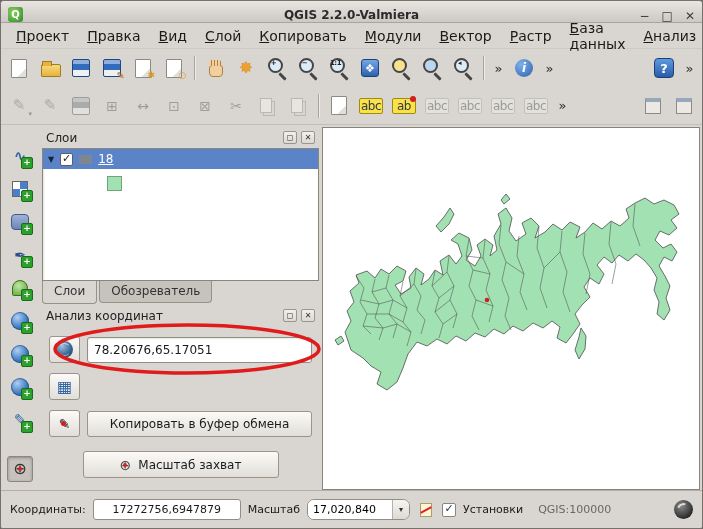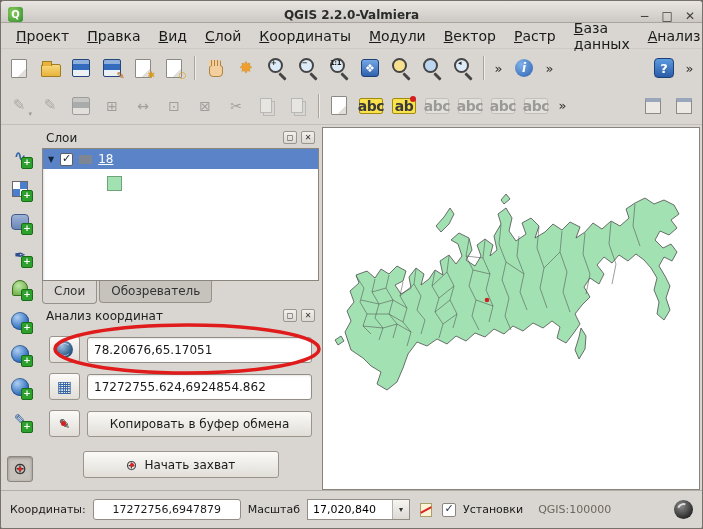--- a/index.html
+++ b/index.html
@@ -72,21 +72,21 @@
   .t-help::before{content:"";position:absolute;inset:3px;border-radius:4px;border:1px solid #1d4078;
         background:linear-gradient(#5d9be0,#2b5ca8)}
   .t-help .tg{color:#fff;font-size:13px;font-weight:bold}
   .t-pencil .tg{font-size:15px;color:#7a5a2a}
   .t-tool .tg{font-size:14px;color:#444}
   .t-copy::before{content:"";position:absolute;left:6px;top:5px;width:10px;height:13px;background:#fff;
         border:1px solid #888;box-shadow:3px 3px 0 -1px #d8d6d2,3px 3px 0 0 #888}
   .t-abc{width:28px}
   .t-abc::before{content:"";position:absolute;inset:5px 2px;background:#fdf6c9;border:1px solid #b5a23a;border-radius:2px}
   .t-abc.bright::before{background:#f9e24c;border-color:#a08a10}
-  .t-abc .tg{font-size:14px;font-weight:bold;color:#3a3a3a;letter-spacing:-.5px}
+  .t-abc .tg{font-size:12px;font-weight:normal;color:#3a3a3a;letter-spacing:-.5px}
   .dotmark::after{content:"";position:absolute;right:2px;top:3px;width:6px;height:6px;border-radius:50%;
         background:#d21f1f;z-index:2}
   .t-winbtn::before{content:"";position:absolute;inset:5px;background:#ece9e5;border:1px solid #8d8984;
         border-top:4px solid #9aa7bb}
   .t-vec .tg{font-size:15px;color:#3465a4;font-weight:bold}
   .t-checker::before{content:"";position:absolute;inset:5px;border:1px solid #666;
         background:conic-gradient(#4a7fd0 0 25%,#fff 0 50%,#4a7fd0 0 75%,#fff 0)}
   .t-db::before{content:"";position:absolute;inset:5px 4px;border-radius:4px;border:1px solid #44598a;
         background:linear-gradient(#9db4d8,#6b85b5)}
   .t-feather .tg{font-size:14px;color:#2e4f8e}
@@ -159,21 +159,21 @@
   .marker{fill:var(--marker,#cc2222)}
 
   
   .annotation{position:absolute;left:50px;top:320px;width:272px;height:57px;pointer-events:none;z-index:5}
 
   
   #statusbar{position:absolute;left:0;right:0;top:489px;bottom:0;display:flex;align-items:center;gap:7px;
         padding:0 9px;border-top:1px solid #b3aea7;background:#d9d6d1;font-size:11px;color:#1a1a1a}
   .sb-field{width:148px;height:21px;border:1px solid #928d85;border-radius:3px;background:#fff;text-align:center;
         font:11px "DejaVu Sans","Liberation Sans",sans-serif;color:#1a1a1a}
-  .scale-combo{display:flex;height:21px;border:1px solid #928d85;border-radius:0;overflow:hidden;background:#fff}
+  .scale-combo{display:flex;height:21px;border:1px solid #928d85;border-radius:7px;overflow:hidden;background:#fff}
   .scale-input{width:84px;border:none;outline:none;padding:0 5px;background:#fff;
         font:11px "DejaVu Sans","Liberation Sans",sans-serif}
   .scale-arrow{width:17px;display:flex;align-items:center;justify-content:center;font-size:8px;color:#333;
         background:linear-gradient(#f6f5f2,#ddd9d3);border-left:1px solid #b5b0a9}
   .msg-icon{width:18px;height:18px;position:relative}
   .msg-icon::before{content:"";position:absolute;inset:2px 3px;background:#fdf4d8;border:1px solid #a89f68}
   .msg-icon::after{content:"";position:absolute;left:3px;top:8px;width:12px;height:2px;background:#d22;
         transform:rotate(-28deg)}
   .sb-check{width:14px;height:14px;background:#fff;border:1px solid #8a857d;border-radius:2px;display:flex;
         align-items:center;justify-content:center}
@@ -197,21 +197,21 @@
       <span class="winbtn">□</span>
       <span class="winbtn">✕</span>
     </span>
   </div>
 
   <div class="menubar">
     <span class="menu-item">Проект</span>
     <span class="menu-item">Правка</span>
     <span class="menu-item">Вид</span>
     <span class="menu-item">Слой</span>
-    <span class="menu-item">Координаты</span>
+    <span class="menu-item">Копировать</span>
     <span class="menu-item">Модули</span>
     <span class="menu-item">Вектор</span>
     <span class="menu-item">Растр</span>
     <span class="menu-item">База данных</span>
     <span class="menu-item">Анализ</span>
     <span class="menu-overflow">»</span>
   </div>
 
   <div class="toolbar" id="toolbar-main">
       <span class="ticon t-page"></span>
@@ -378,32 +378,31 @@
       <div class="coord-row">
         <span class="tool-btn">
             <span class="geo-globe"></span>
           </span>
         <input class="pfield" value="78.20676,65.17051" style="">
       </div>
       <div class="coord-row">
         <span class="tool-btn">
             <span class="grid-glyph">▦</span>
           </span>
-        <input class="pfield" value="17272755.624,6924854.862" style="">
       </div>
       <div class="coord-row">
         <span class="tool-btn">
             <span class="pen-glyph pen-dot">✎</span>
           </span>
         <button class="pbutton">Копировать в буфер обмена</button>
       </div>
       <div class="start-row">
         <button class="start-btn">
           <span class="cross-glyph">⊕</span>
-          <span>Начать захват</span>
+          <span>Масштаб захват</span>
         </button>
       </div>
     </div>
 
   </div>
 
   <div id="map">
     <svg viewBox="0 0 376 361" width="376" height="361">
       <path class="land" d="M22,204 L28,193 L24,183 L31,174 L27,163 L36,155 L33,147 L44,143 L52,150 L58,141 L66,146 L74,138 L83,143 L80,153 L72,157 L78,166 L88,160 L86,149 L93,140 L101,146 L98,157 L106,151 L112,142 L120,147 L117,133 L126,127 L133,136 L139,128 L135,116 L128,112 L136,105 L146,110 L149,122 L143,132 L152,138 L158,128 L154,117 L162,111 L170,117 L167,128 L174,122 L171,108 L178,96 L175,86 L183,80 L189,90 L186,103 L193,113 L203,106 L199,95 L208,90 L216,98 L212,110 L222,104 L230,96 L239,102 L247,94 L257,99 L253,110 L262,104 L270,95 L279,101 L288,93 L297,98 L306,90 L303,81 L312,75 L322,70 L331,76 L341,72 L351,77 L356,86 L348,92 L354,100 L346,107 L337,103 L332,112 L340,120 L348,116 L354,124 L349,133 L341,129 L336,138 L342,148 L347,158 L343,170 L347,182 L341,192 L334,186 L336,174 L331,162 L334,150 L328,140 L321,132 L313,126 L305,133 L296,127 L289,135 L281,129 L274,137 L281,146 L276,156 L267,150 L261,159 L267,169 L259,177 L252,186 L257,196 L250,206 L243,215 L234,210 L237,199 L229,193 L220,200 L210,195 L200,203 L190,198 L181,206 L171,201 L162,209 L152,205 L143,213 L133,208 L124,216 L114,211 L104,218 L94,214 L85,226 L80,240 L74,254 L64,262 L54,256 L58,244 L48,238 L40,230 L28,222 Z"></path>
       <path class="land" d="M258,200 L263,208 L262,221 L256,231 L252,222 L256,209 Z"></path>

